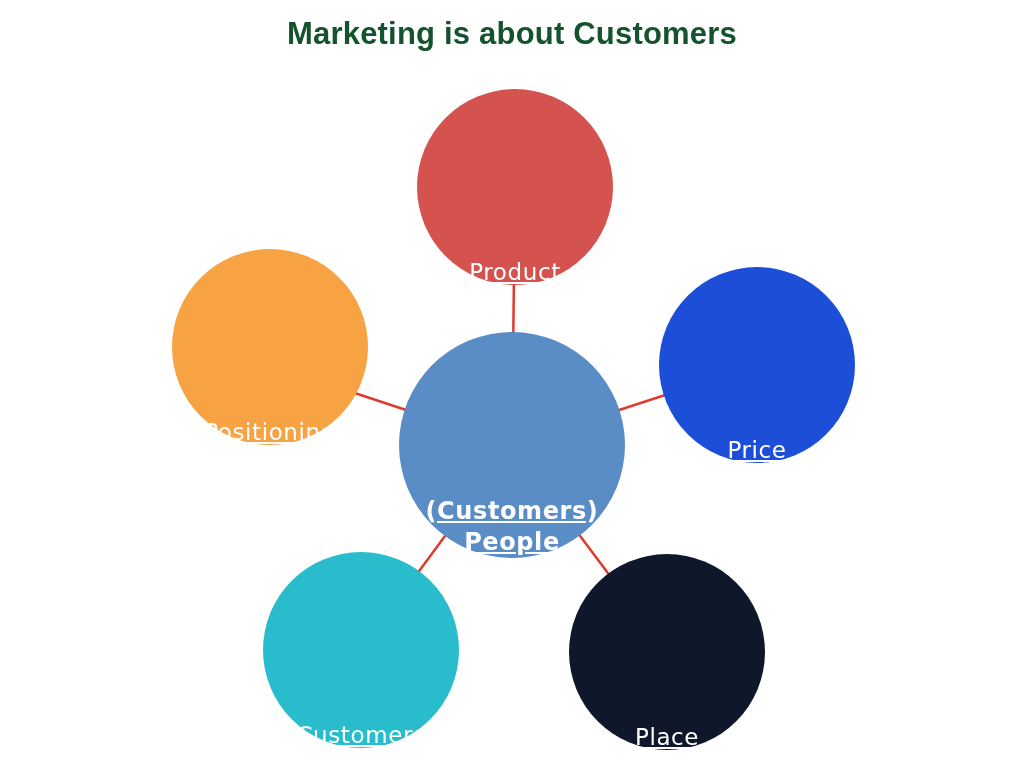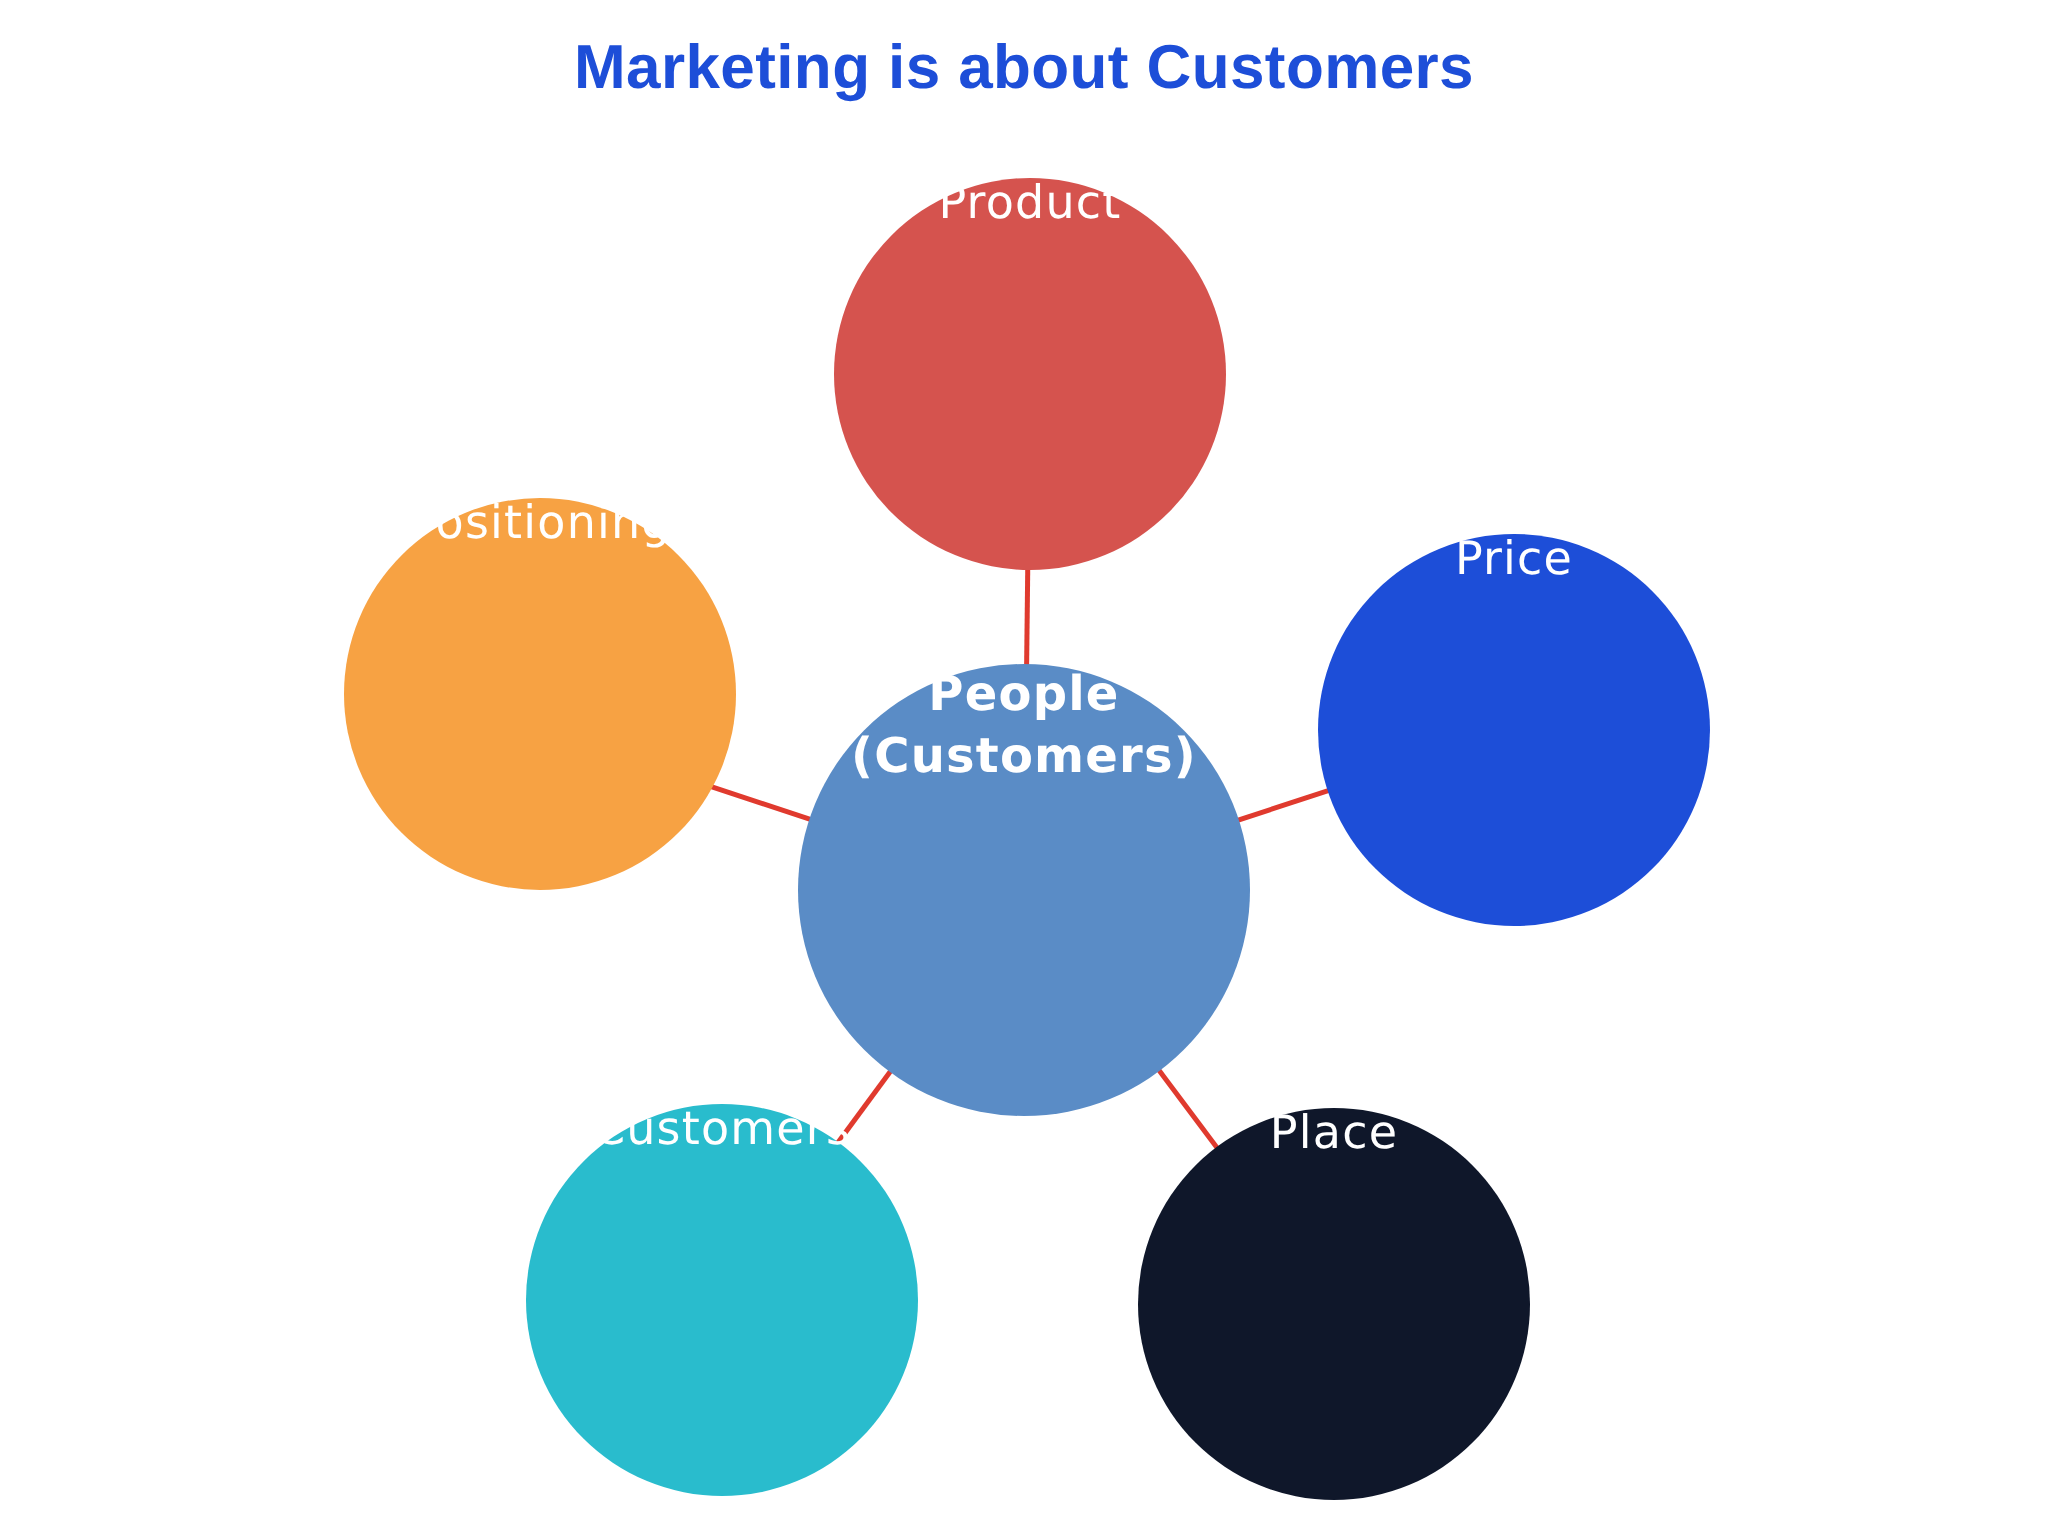--- a/index.html
+++ b/index.html
@@ -15,40 +15,41 @@
     position: absolute;
     top: 16px;
     left: 0;
     width: 100%;
     margin: 0;
     text-align: center;
     font-family: "Liberation Sans", sans-serif;
     font-weight: bold;
     font-size: 31px;
     letter-spacing: 0.2px;
-    color: #1d4ed8;
+    color: #14532d;
   }
   svg.connectors {
     position: absolute;
     left: 0; top: 0;
     width: 1024px; height: 766px;
   }
   .node {
     position: absolute;
     border-radius: 50%;
     display: flex;
-    align-items: flex-start;
+    align-items: flex-end;
     justify-content: center;
     text-align: center;
     color: #ffffff;
     font-family: "DejaVu Sans", sans-serif;
     font-size: 23px;
     font-weight: 400;
     letter-spacing: 0.6px;
     box-sizing: border-box;
+    text-decoration: underline;
   }
   .node.center-node {
     font-weight: bold;
     font-size: 24px;
     line-height: 1.3;
   }
 </style>
 </head>
 <body>
 
@@ -72,18 +73,18 @@
         <span>Place</span>
       </div>
       <div class="node" style="left: 263px; top: 552px; width: 196px; height: 196px; background: rgb(41, 188, 205);">
         <span>Customers</span>
       </div>
       <div class="node" style="left: 172px; top: 249px; width: 196px; height: 196px; background: rgb(247, 162, 67);">
         <span>Positioning</span>
       </div>
       <div class="node center-node" style="left: 399px; top: 332px; width: 226px; height: 226px; background: rgb(90, 140, 198);">
         <span>
+          <div>(Customers)</div>
           <div>People</div>
-          <div>(Customers)</div>
         </span>
       </div>
     </div>
 </div>
 
 </body></html>

